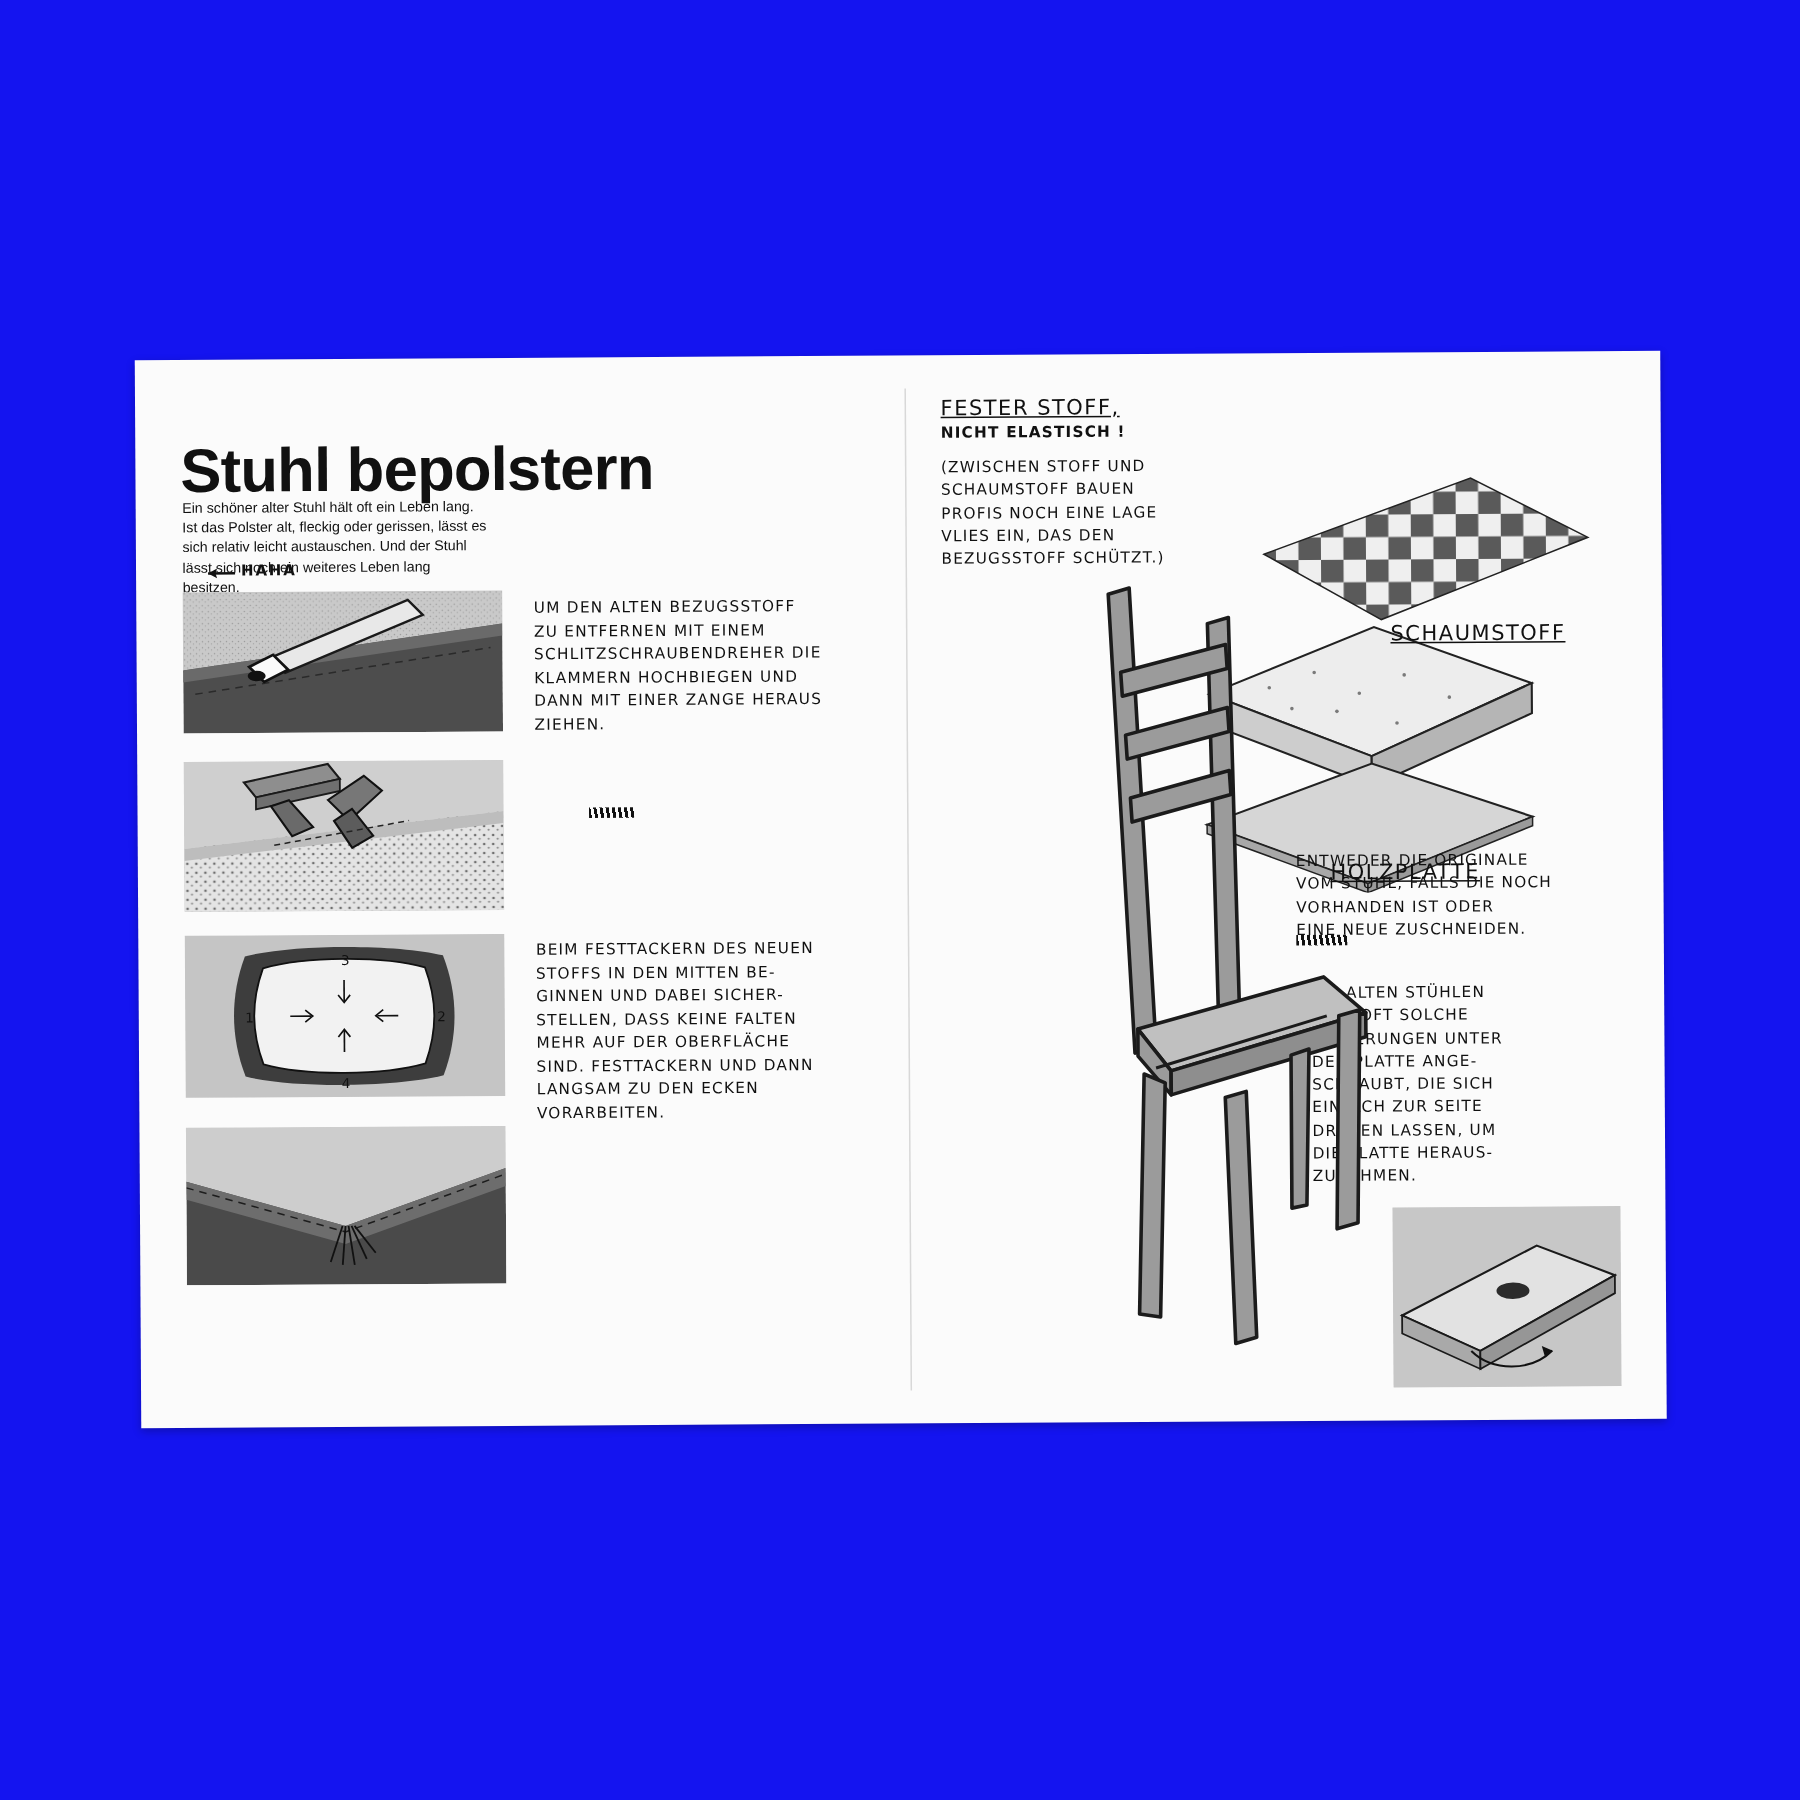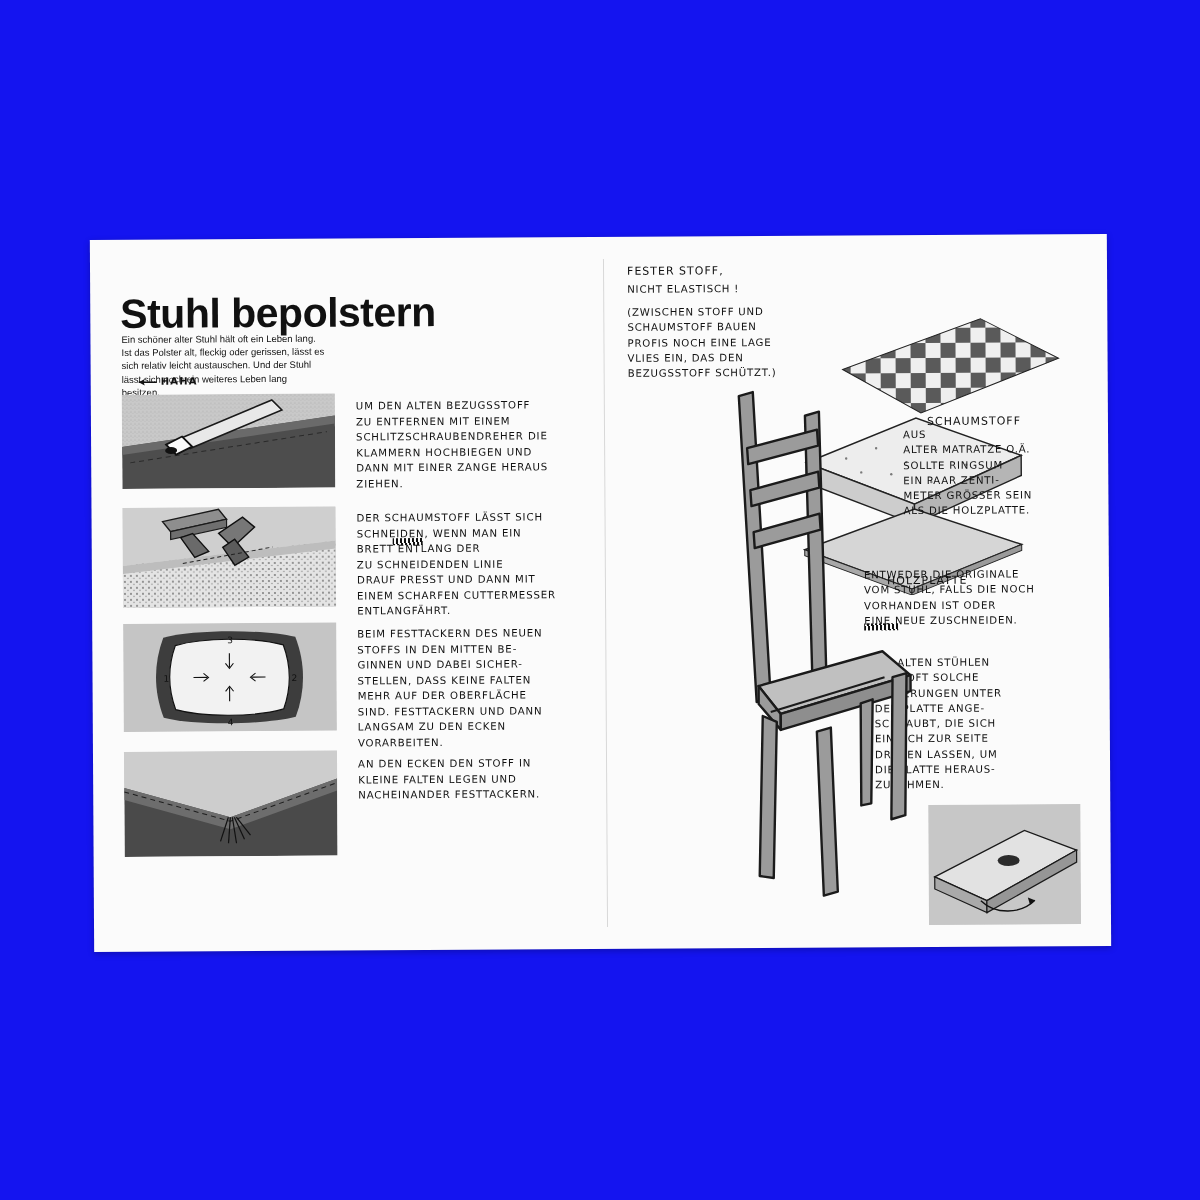--- a/index.html
+++ b/index.html
@@ -61,22 +61,22 @@
     font-size:10.2px;
     line-height:1.5;
     letter-spacing:0.8px;
     color:#111;
     text-transform:uppercase;
     white-space:pre-line;
   }
   .label-underline{
     position:absolute;
     font-family:"DejaVu Sans", sans-serif;
-    font-size:11px;letter-spacing:1px;color:#111;
-    text-transform:uppercase;
+    font-size:14px;letter-spacing:1px;color:#111;
+    text-transform:uppercase;text-decoration:underline;
   }
   .scribble{
     position:absolute;height:7px;
     background:repeating-linear-gradient(80deg,#111 0 2px,transparent 2px 4px);
   }
   .divider{
     position:absolute;left:513px;top:22px;width:1px;height:668px;
     background:#d8d8d8;
   }
 </style>
@@ -140,27 +140,20 @@
         <path d="M0 58 L213 34 L213 100 L0 100 Z" fill="url(#dots)"></path>
         <path d="M0 58 L213 34 L213 42 L0 66 Z" fill="#bdbdbd"></path>
         <path d="M40 14 L96 2 L104 12 L48 24 Z" fill="#8e8e8e" stroke="#1a1a1a" stroke-width="1.4"></path>
         <path d="M48 24 L104 12 L104 20 L48 32 Z" fill="#6f6f6f" stroke="#1a1a1a" stroke-width="1.2"></path>
         <path d="M96 26 L120 10 L132 20 L110 40 Z" fill="#777" stroke="#111" stroke-width="1.4"></path>
         <path d="M100 40 L112 32 L126 50 L112 58 Z" fill="#5c5c5c" stroke="#111" stroke-width="1.4"></path>
         <path d="M58 30 L70 26 L86 44 L72 50 Z" fill="#6a6a6a" stroke="#111" stroke-width="1.4"></path>
         <path d="M60 56 L150 40" stroke="#222" stroke-width="1" stroke-dasharray="4 3"></path>
       </svg>
     </div>
-    <div class="step-text" style="left:265px;top:272px;">DER SCHAUMSTOFF LÄSST SICH
-SCHNEIDEN, WENN MAN EIN
-BRETT ENTLANG DER
-ZU SCHNEIDENDEN LINIE
-DRAUF PRESST UND DANN MIT
-EINEM SCHARFEN CUTTERMESSER
-ENTLANGFÄHRT.</div>
     <div class="scribble" style="left:301px;top:300px;width:30px;"></div>
 
     <div class="ibox" style="left:31px;top:384px;width:213px;height:108px;">
       <svg viewBox="0 0 213 108" preserveAspectRatio="none">
         <rect width="213" height="108" fill="#c5c5c5"></rect>
         <path d="M40 14 C70 6 140 6 172 14 C182 40 182 68 172 94 C140 102 70 102 40 94 C30 68 30 40 40 14 Z" fill="#3d3d3d"></path>
         <path d="M52 22 C80 14 132 14 160 22 C168 44 168 64 160 86 C132 94 80 94 52 86 C44 64 44 44 52 22 Z" fill="#f2f2f2" stroke="#111" stroke-width="1.2"></path>
         <g stroke="#111" stroke-width="1.1" fill="none">
           <path d="M106 30 L106 44"></path>
             <path d="M102 40 L106 45 L110 40"></path>
@@ -194,26 +187,23 @@
         <path d="M0 40 L106 70 L213 32" stroke="#1d1d1d" stroke-width="1" fill="none" stroke-dasharray="5 4"></path>
         <g stroke="#111" stroke-width="1.2" fill="none">
           <path d="M104 66 L96 90"></path>
             <path d="M106 66 L104 92"></path>
           <path d="M108 66 L112 92"></path>
             <path d="M110 66 L120 88"></path>
           <path d="M112 66 L126 84"></path>
         </g>
       </svg>
     </div>
-    <div class="step-text" style="left:265px;top:518px;">AN DEN ECKEN DEN STOFF IN
-KLEINE FALTEN LEGEN UND
-NACHEINANDER FESTTACKERN.</div>
 
     <div class="label-underline" style="left:537px;top:28px;">FESTER STOFF,</div>
-    <div class="hand" style="left:537px;top:45px;">NICHT ELASTISCH !</div>
+    <div class="hand" style="left:537px;top:45px;font-weight:bold;">NICHT ELASTISCH !</div>
     <div class="hand" style="left:537px;top:68px;width:185px;">(ZWISCHEN STOFF UND
 SCHAUMSTOFF BAUEN
 PROFIS NOCH EINE LAGE
 VLIES EIN, DAS DEN
 BEZUGSSTOFF SCHÜTZT.)</div>
 
     <div class="ibox" style="left:700px;top:78px;background:transparent;width:270px;height:110px;">
       <svg viewBox="0 0 270 110">
         <path d="M52 56 L190 6 L268 46 L130 100 Z" fill="url(#check)" stroke="#222" stroke-width="1"></path>
       </svg>
@@ -239,26 +229,20 @@
 
     <div class="ibox" style="left:705px;top:270px;background:transparent;width:235px;height:90px;">
       <svg viewBox="0 0 235 90">
         <path d="M8 44 L118 4 L225 40 L115 84 Z" fill="#d6d6d6" stroke="#222" stroke-width="1.4"></path>
         <path d="M8 44 L8 50 L115 90 L115 84 Z" fill="#a8a8a8" stroke="#222" stroke-width="1"></path>
         <path d="M115 84 L115 90 L225 46 L225 40 Z" fill="#9a9a9a" stroke="#222" stroke-width="1"></path>
       </svg>
     </div>
 
     <div class="label-underline" style="left:836px;top:180px;">SCHAUMSTOFF</div>
-    <div class="hand" style="left:812px;top:192px;width:175px;">AUS
-ALTER MATRATZE O.Ä.
-SOLLTE RINGSUM
-EIN PAAR ZENTI-
-METER GRÖSSER SEIN
-ALS DIE HOLZPLATTE.</div>
 
     <div class="label-underline" style="left:795px;top:315px;margin-top:24px;">HOLZPLATTE</div>
     <div class="hand" style="left:772px;top:332px;width:215px;">ENTWEDER DIE ORIGINALE
 VOM STUHL, FALLS DIE NOCH
 VORHANDEN IST ODER
 EINE NEUE ZUSCHNEIDEN.</div>
     <div class="scribble" style="left:772px;top:388px;width:34px;"></div>
 
     <div class="hand" style="left:782px;top:420px;width:180px;">BEI ALTEN STÜHLEN
 SIND OFT SOLCHE

